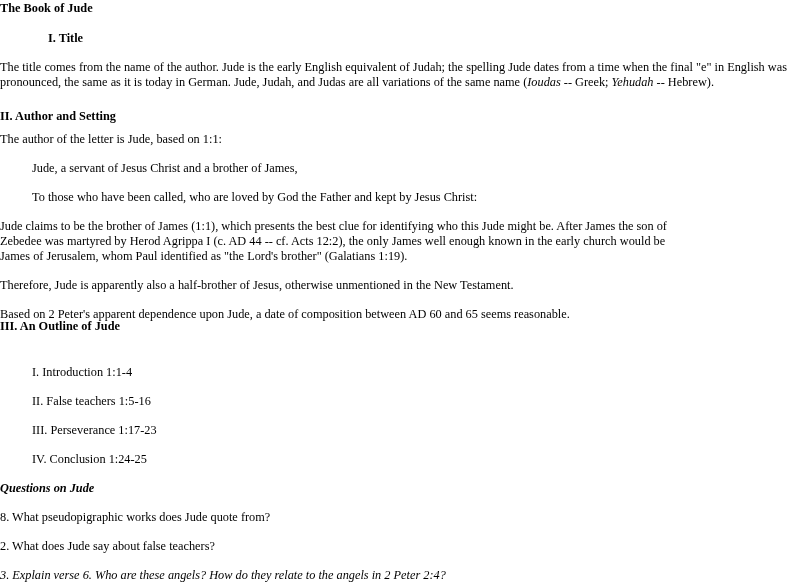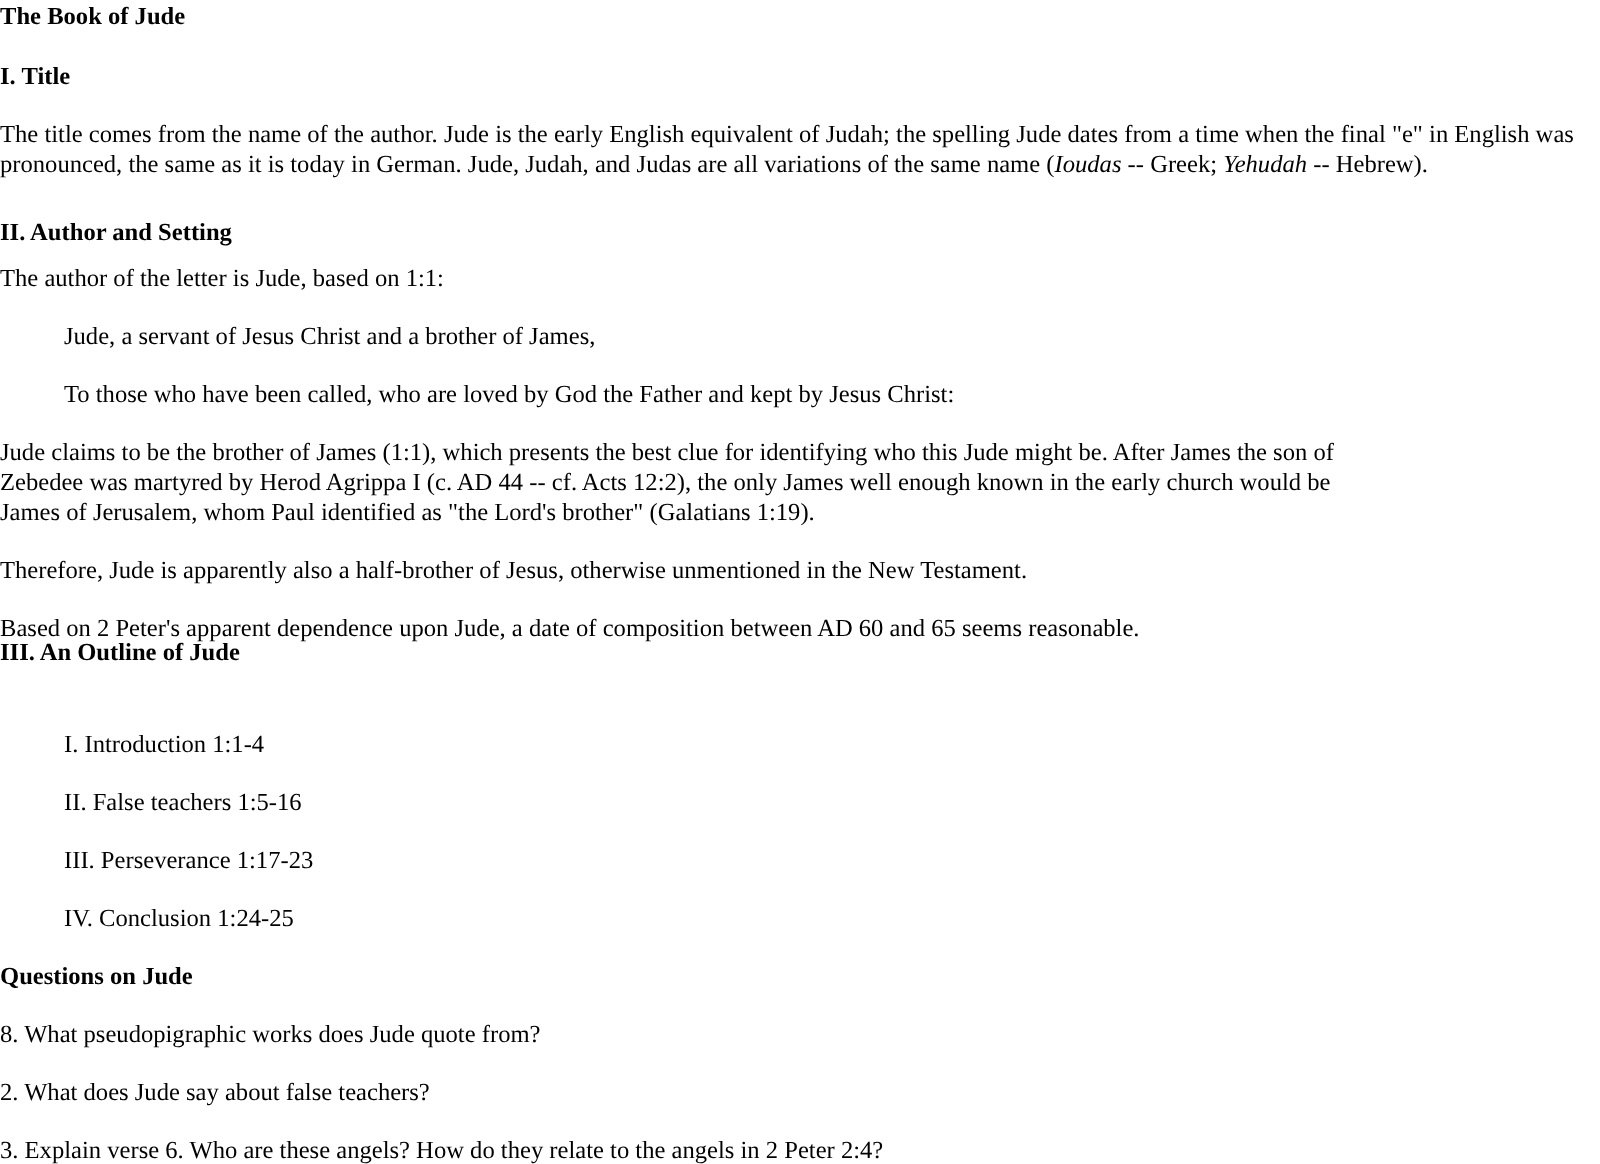--- a/index.html
+++ b/index.html
@@ -37,21 +37,21 @@
     }
     i { font-style: italic; }
   </style>
 </head>
 <body>
 
 <div class="page">
 
   <p class="blk h" style="top:1px;">The Book of Jude</p>
 
-  <p class="blk h" style="top:31px;">I. Title</p>
+  <p class="blk h" style="top:31px;padding-left:48px;">I. Title</p>
 
   <p class="blk" style="top:60px; width:800px;"><span>The title comes from the name of the author. Jude is the early English equivalent of Judah; the spelling Jude dates from a time when the final "e" in English was pronounced, the same as it is today in German. Jude, Judah, and Judas are all variations of the same name (</span><i>Ioudas</i><span> -- Greek; </span><i>Yehudah</i><span> -- Hebrew).</span></p>
 
   <p class="blk h" style="top:109px;">II. Author and Setting</p>
 
   <p class="blk" style="top:132px;">The author of the letter is Jude, based on 1:1:</p>
 
   <p class="blk ind" style="top:161px;">Jude, a servant of Jesus Christ and a brother of James,</p>
 
   <p class="blk ind" style="top:190px;">To those who have been called, who are loved by God the Father and kept by Jesus Christ:</p>
@@ -62,19 +62,19 @@
 
   <p class="blk" style="top:307px;">Based on 2 Peter's apparent dependence upon Jude, a date of composition between AD 60 and 65 seems reasonable.</p>
 
   <p class="blk h" style="top:319px;">III. An Outline of Jude</p>
 
   <p class="blk ind" style="top:365px;">I. Introduction 1:1-4</p>
   <p class="blk ind" style="top:394px;">II. False teachers 1:5-16</p>
   <p class="blk ind" style="top:423px;">III. Perseverance 1:17-23</p>
   <p class="blk ind" style="top:452px;">IV. Conclusion 1:24-25</p>
 
-  <p class="blk h" style="top:481px;">Questions on Jude</p>
+  <p class="blk h" style="top:481px;font-style:italic;">Questions on Jude</p>
 
   <p class="blk" style="top:510px;">8. What pseudopigraphic works does Jude quote from?</p>
   <p class="blk" style="top:539px;">2. What does Jude say about false teachers?</p>
-  <p class="blk" style="top:568px;">3. Explain verse 6. Who are these angels? How do they relate to the angels in 2 Peter 2:4?</p>
+  <p class="blk" style="top:568px;font-style:italic;">3. Explain verse 6. Who are these angels? How do they relate to the angels in 2 Peter 2:4?</p>
 
 </div>
 
 </body></html>

